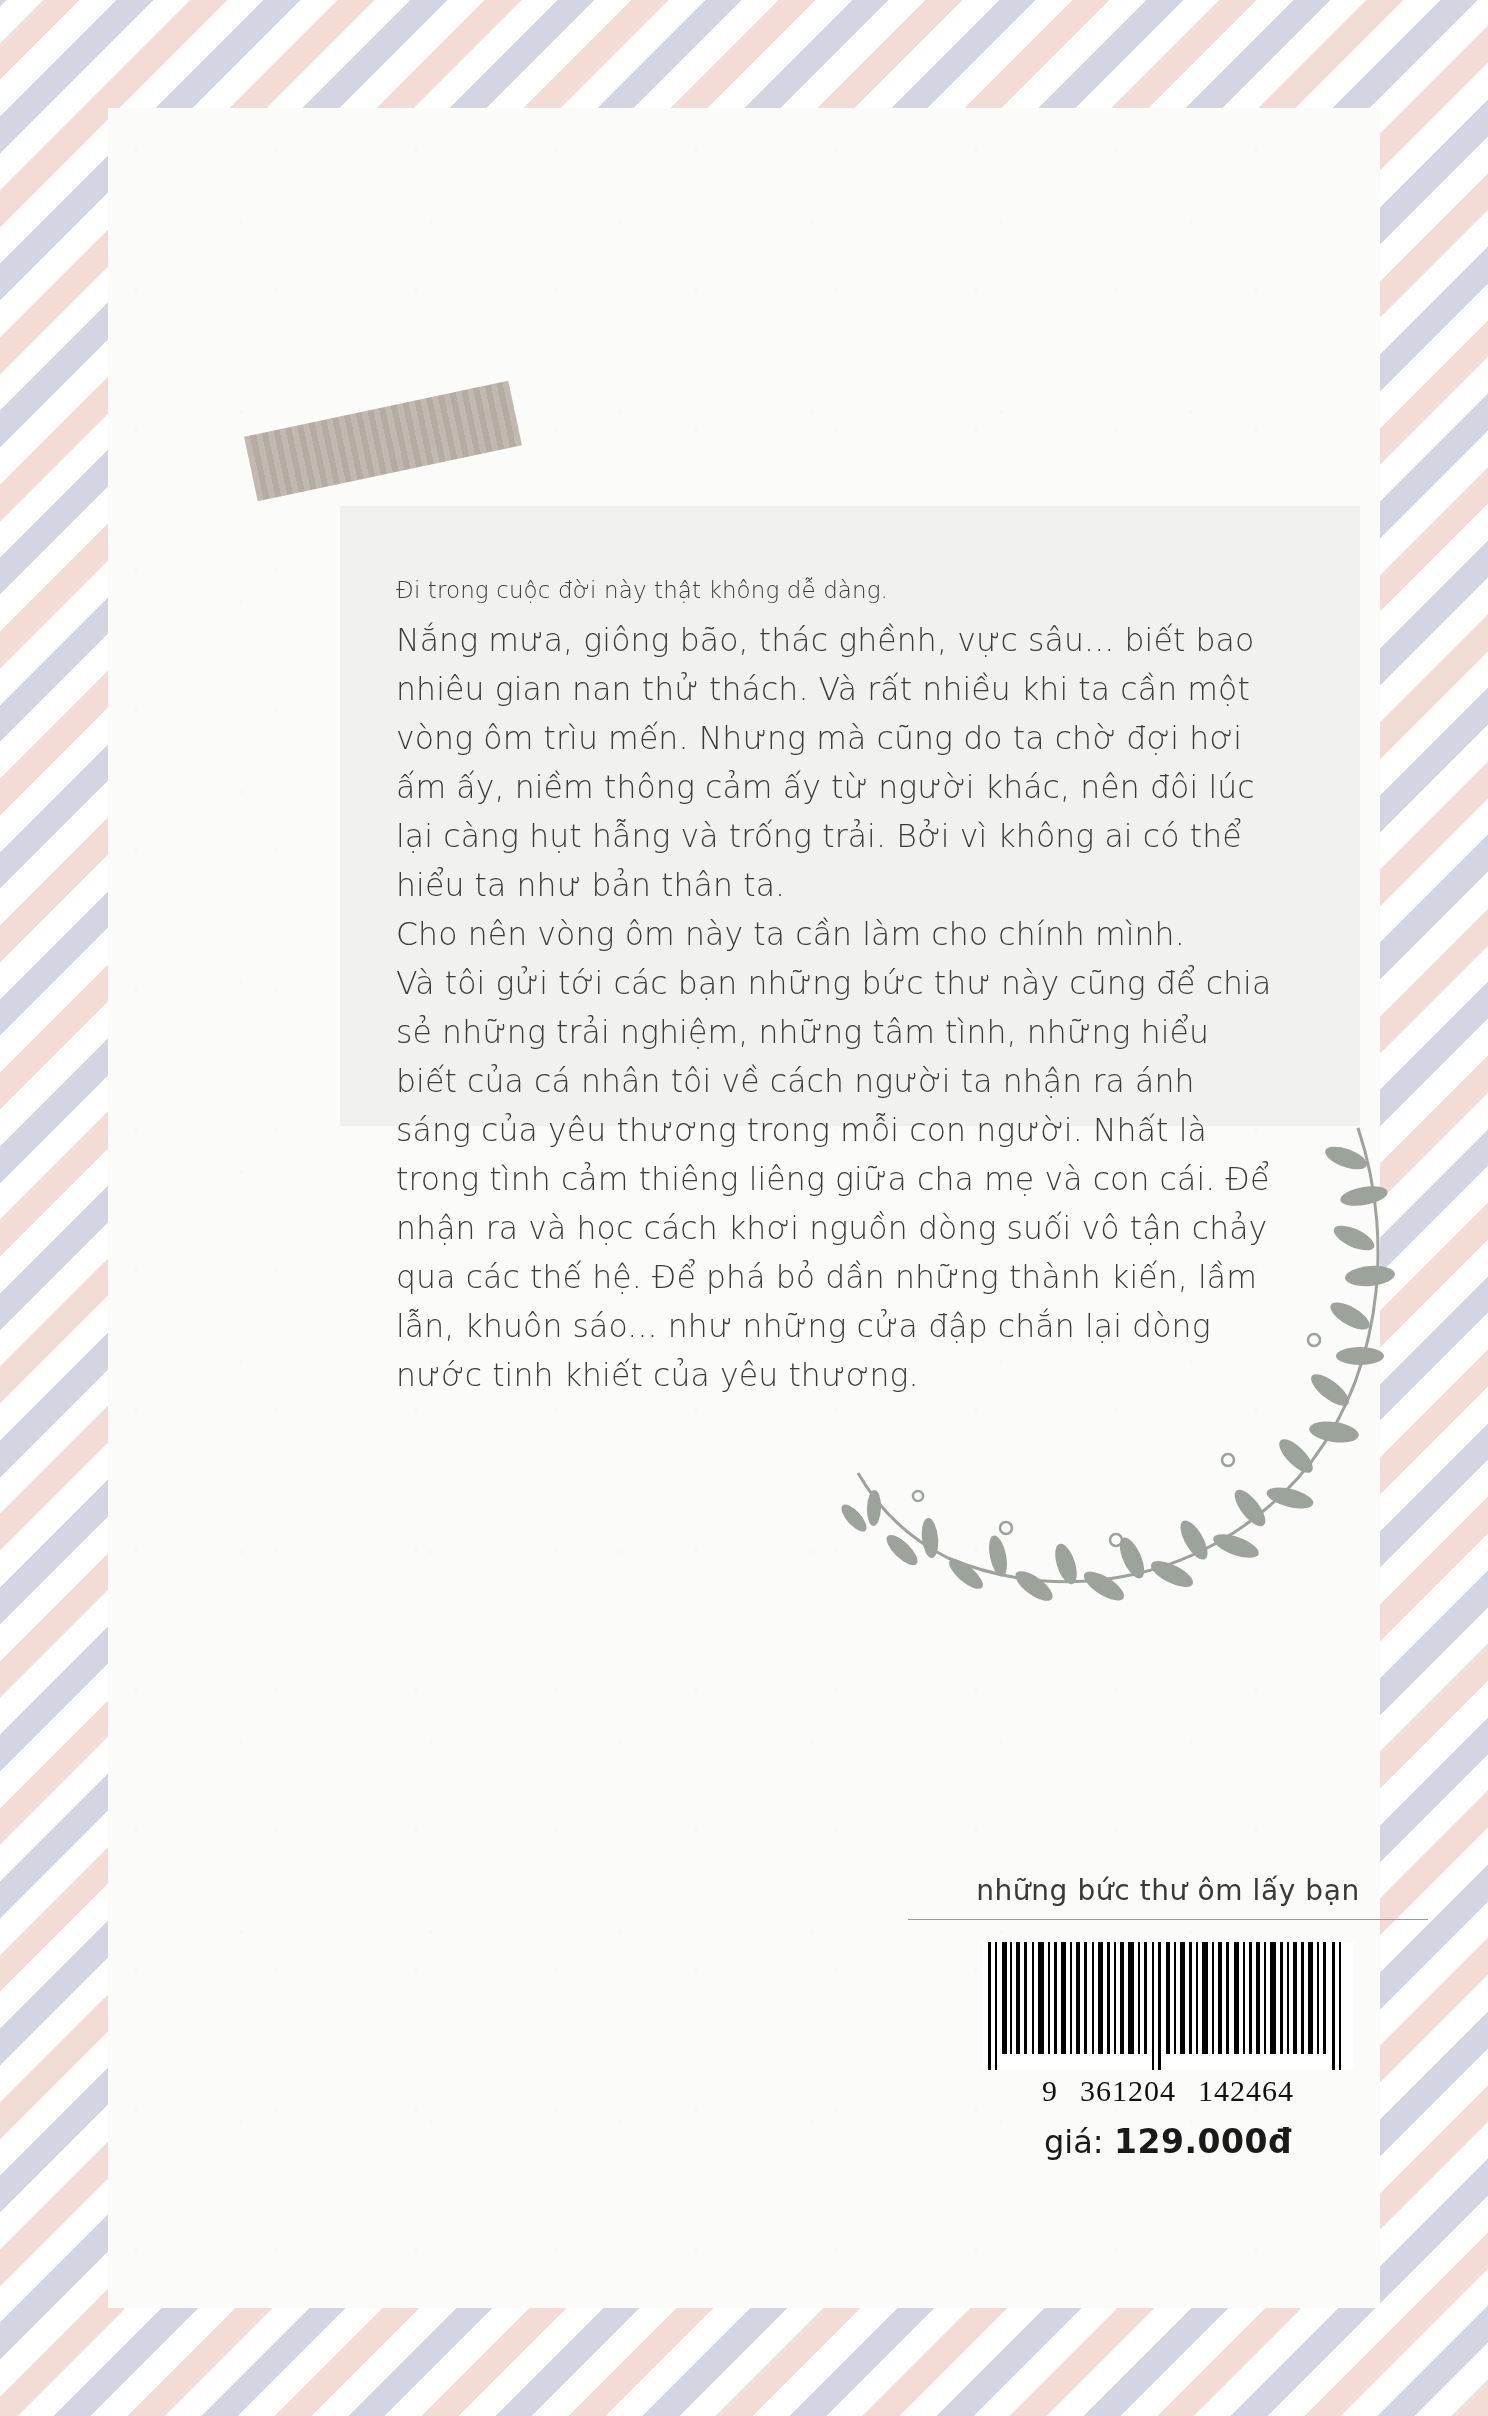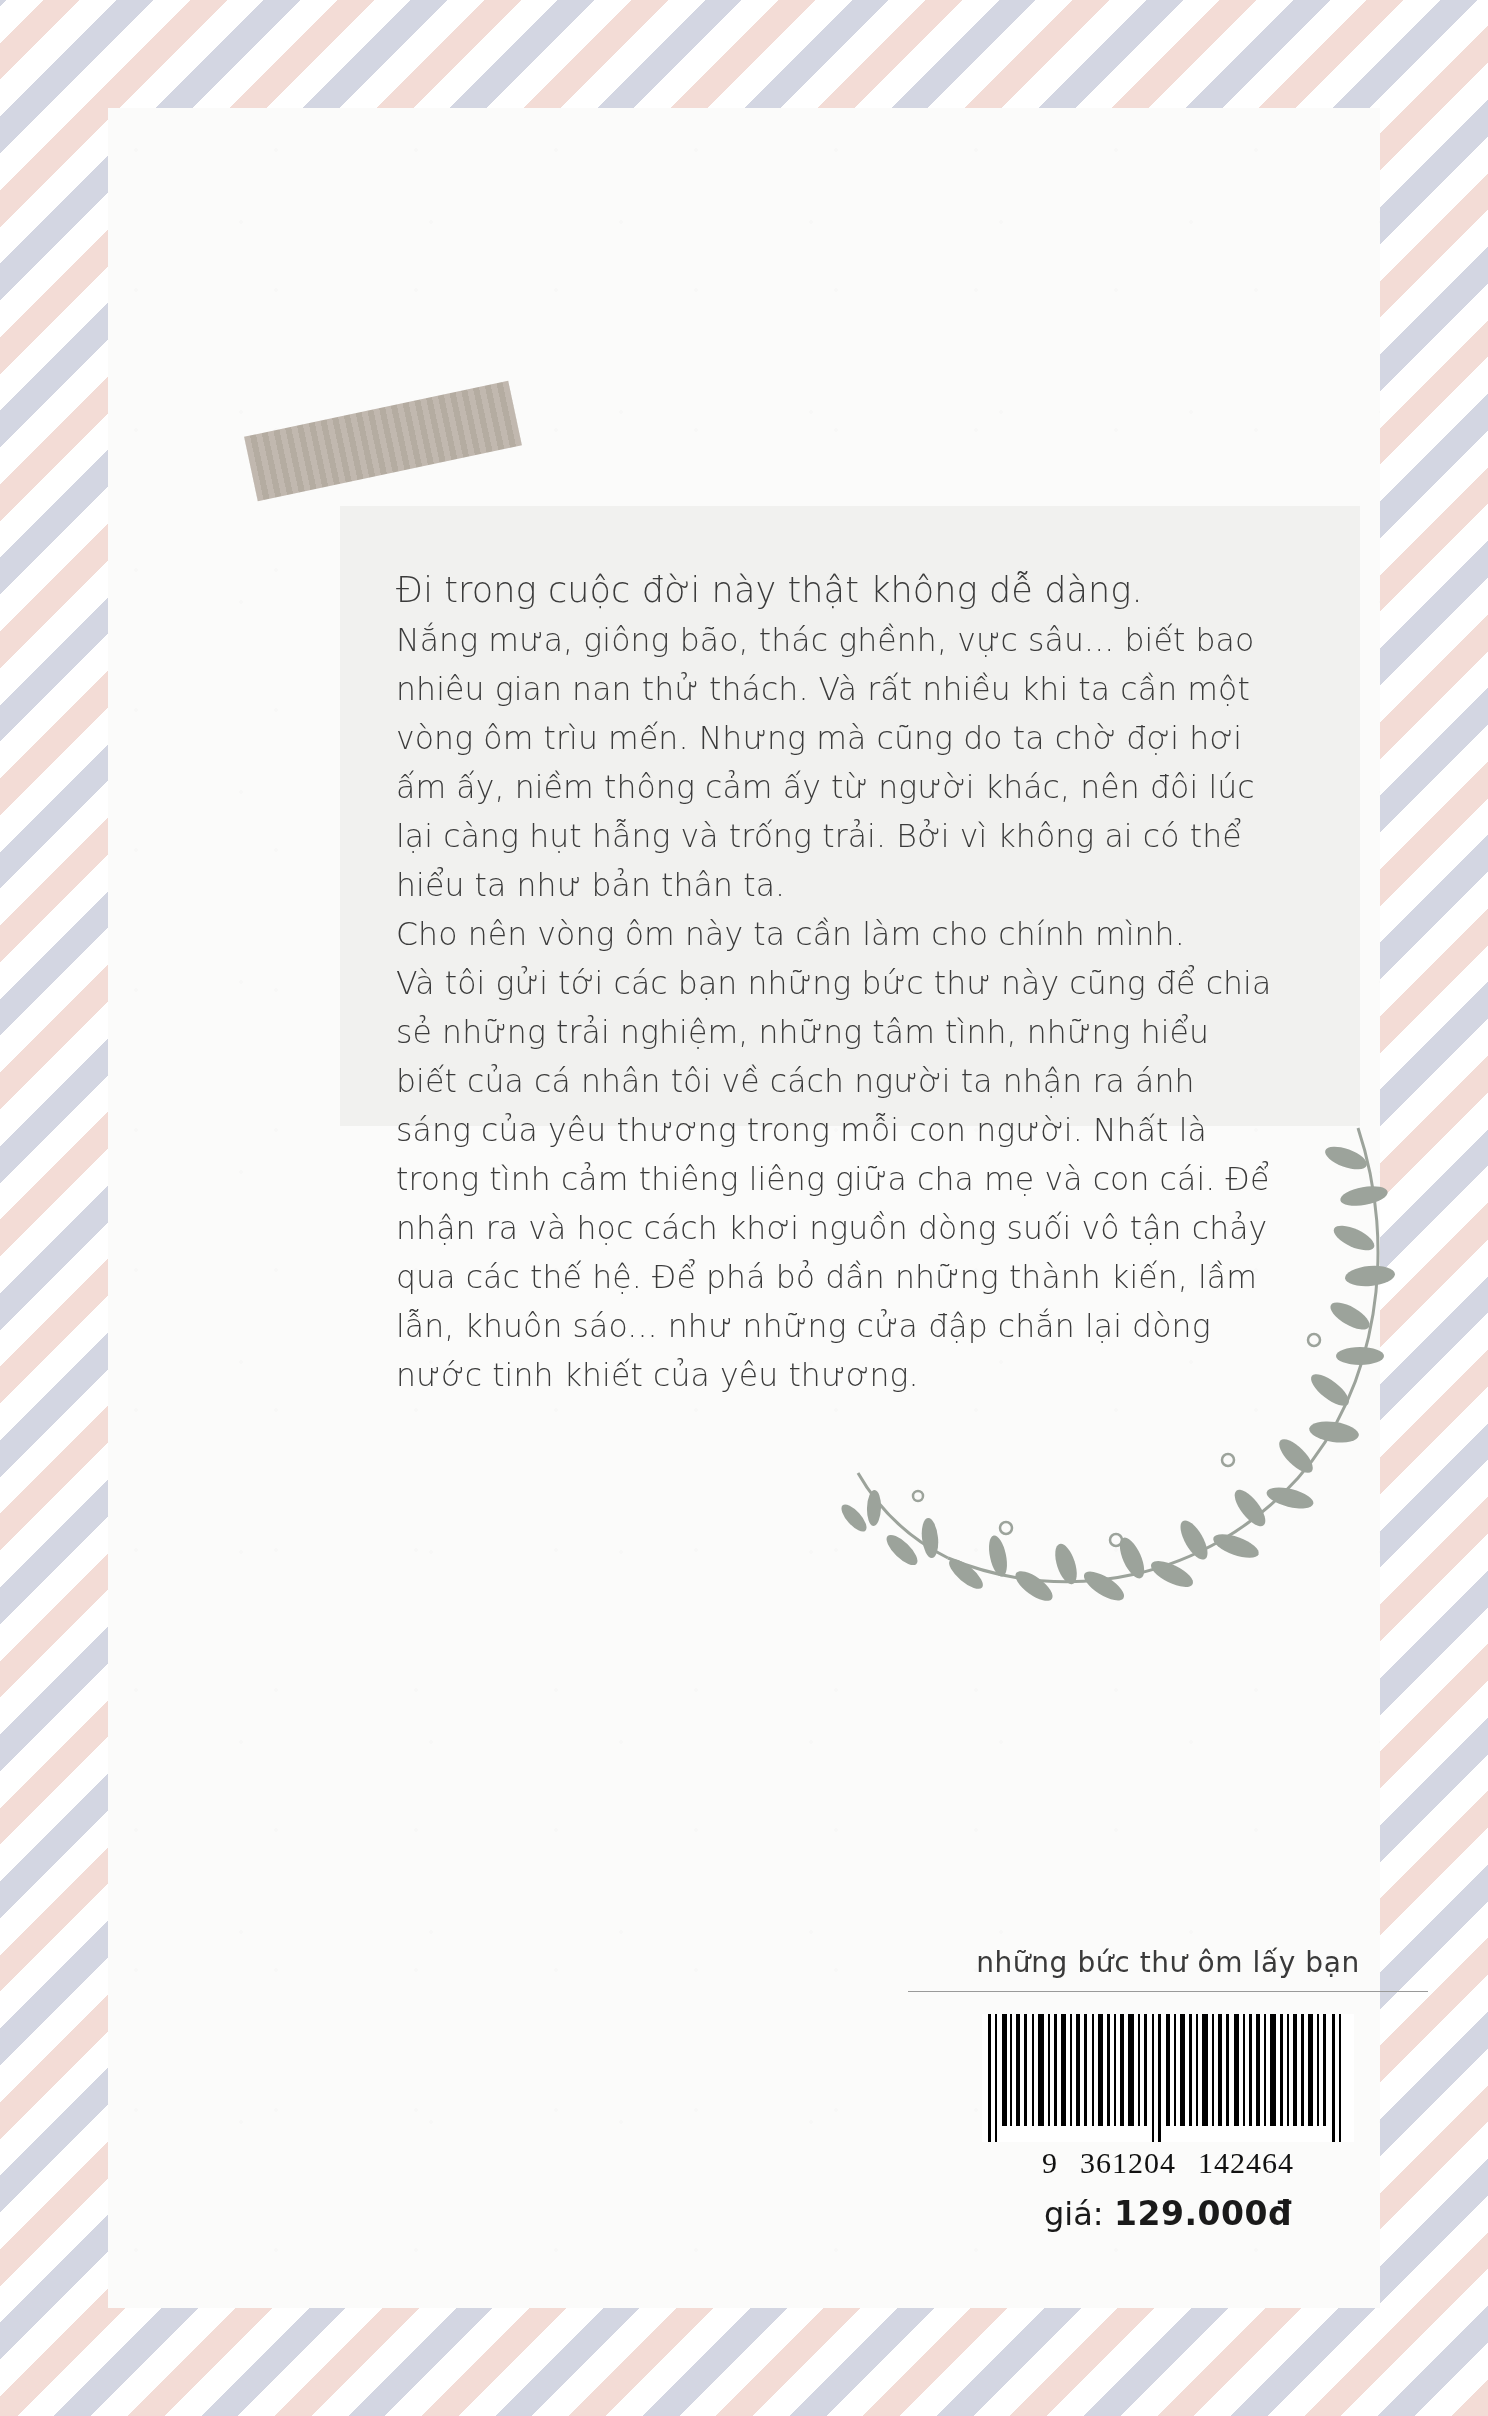--- a/index.html
+++ b/index.html
@@ -97,39 +97,39 @@
     width: 880px;
     color: #3b3b3b;
     font-size: 31.5px;
     line-height: 49px;
     letter-spacing: 0.1px;
     font-family: "DejaVu Sans", sans-serif;
     font-weight: 300;
   }
   .copy p { margin: 0; }
   .copy .lead {
-    font-size: 35px;
+    font-size: 23px;
     line-height: 52px;
   }
 
   
   .wreath {
     position: absolute;
     left: 690px;
     top: 980px;
     width: 620px;
     height: 560px;
     pointer-events: none;
   }
 
   
   .footer {
     position: absolute;
     left: 800px;
-    top: 1838px;
+    top: 1766px;
     width: 520px;
     text-align: center;
   }
   .series-title {
     font-family: "DejaVu Sans", sans-serif;
     font-size: 28px;
     color: #3a3a3a;
     letter-spacing: 0.6px;
     padding-bottom: 12px;
   }

